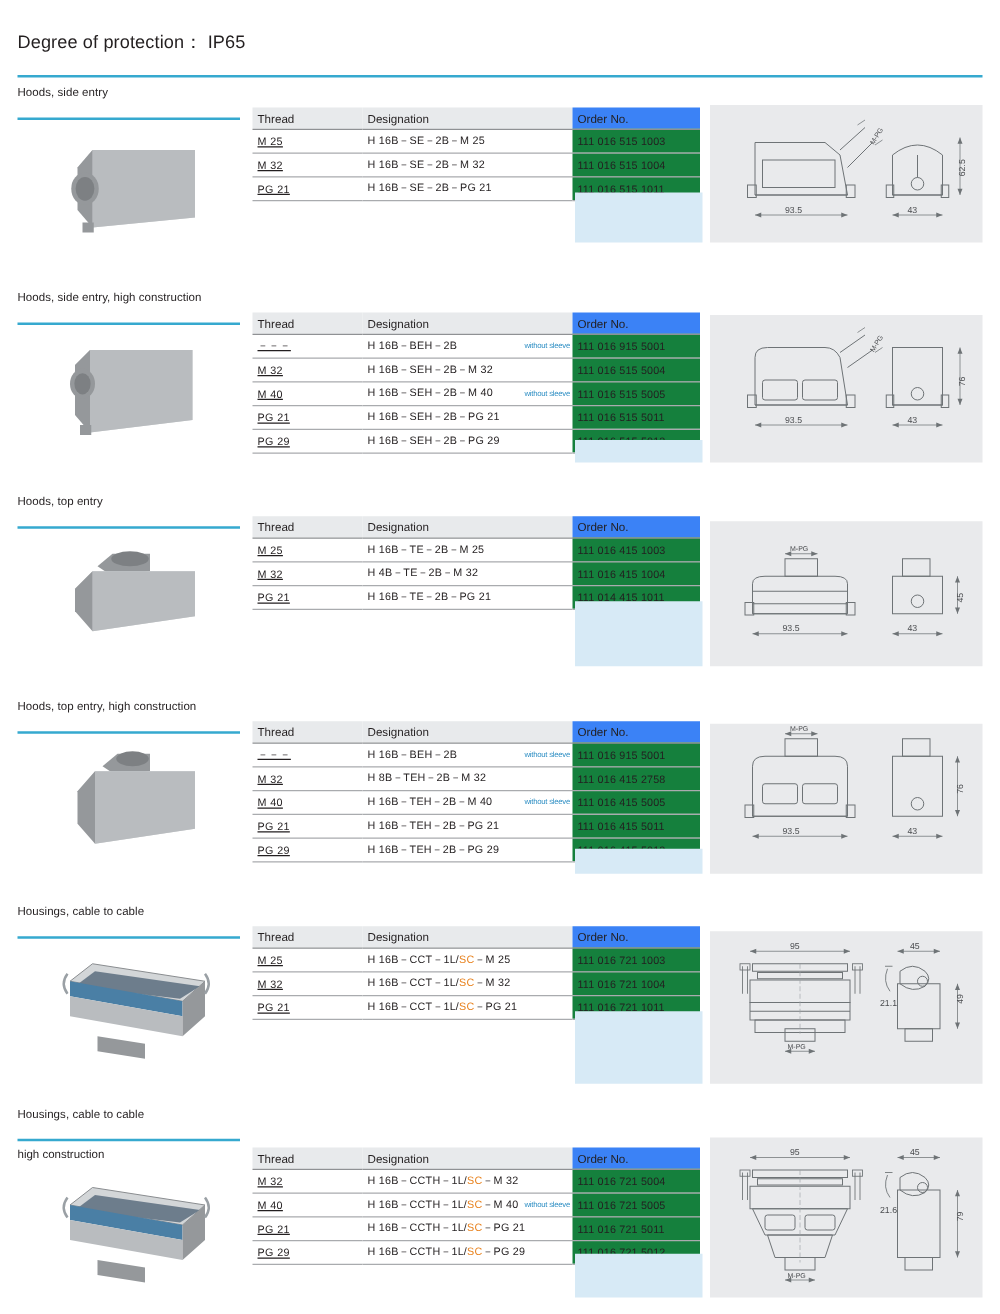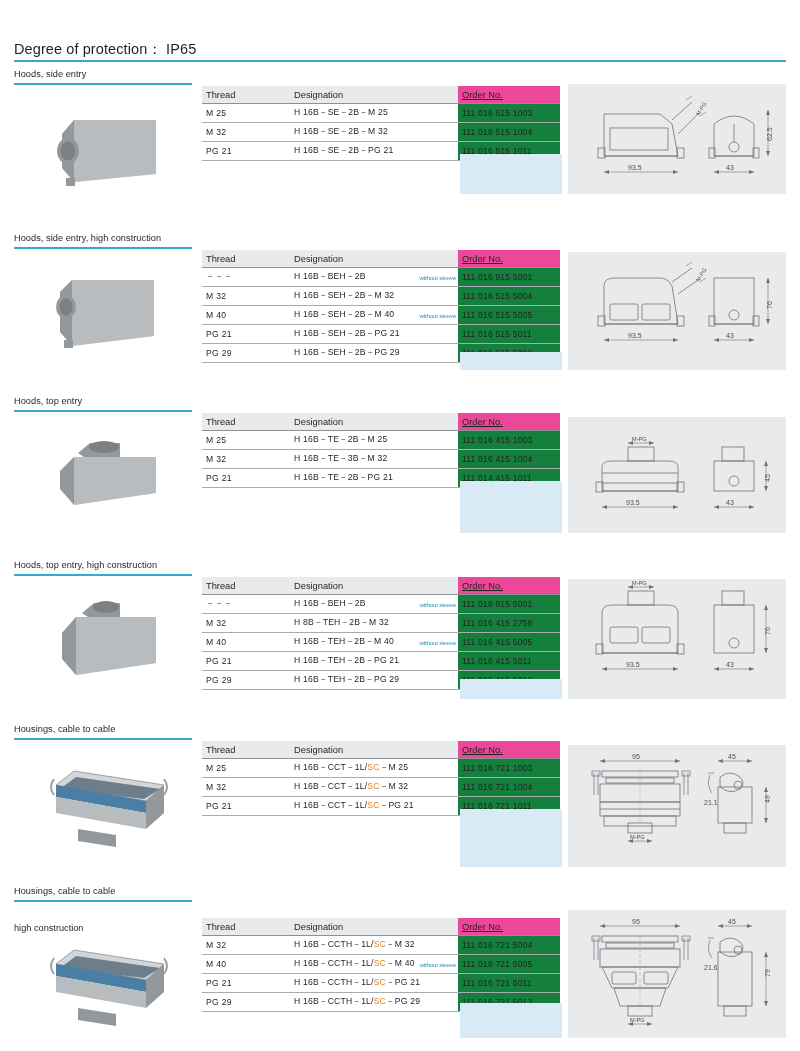--- a/index.html
+++ b/index.html
@@ -12,21 +12,21 @@
     color: #231f20;
     position: relative;
     overflow: hidden;
   }
 
   
   .page-header {
     position: absolute;
     left: 0; top: 0;
     width: 800px; height: 62px;
-    padding: 40px 0 0 14px;
+    padding: 24px 0 0 14px;
   }
   .page-header .title {
     font-size: 14.5px;
     color: #231f20;
     letter-spacing: .1px;
     white-space: pre;
   }
   .header-rule {
     position: absolute;
     left: 14px; top: 60px;
@@ -45,32 +45,32 @@
   .col-label {
     position: absolute;
     left: 14px; top: 0;
     width: 178px;
   }
   .sec-label {
     font-size: 9.2px;
     color: #231f20;
     line-height: 12px;
     letter-spacing: .05px;
-    padding-bottom: 3px;
+    padding-bottom: 14px;
     white-space: nowrap;
   }
   .sec-label-rule {
     width: 178px; height: 1.6px;
     background: #36a9cf;
   }
   .sec-label-sub {
     font-size: 9.2px;
     color: #231f20;
     line-height: 12px;
-    padding-top: 20px;
+    padding-top: 4px;
     white-space: nowrap;
   }
   .photo {
     position: absolute;
     left: 16px;
     width: 175px;
   }
   .photo svg { display: block; }
 
   
@@ -91,33 +91,33 @@
     text-align: left;
     font-weight: normal;
     font-size: 9.3px;
     color: #231f20;
     padding: 3px 0 3px 4px;
     border-bottom: 1.4px solid #8f9194;
     background: #e8eaec;
     vertical-align: bottom;
     height: 17px;
   }
-  table.spec th.order-h { background: #ec4899; text-decoration: underline; }
+  table.spec th.order-h { background: #3b82f6; }
   table.spec td {
     font-size: 8.6px;
     color: #231f20;
     padding: 3px 0 3px 4px;
     border-bottom: .9px solid #a9abae;
     height: 17px;
     vertical-align: middle;
     white-space: nowrap;
     overflow: visible;
   }
   table.spec tr:last-child td { border-bottom: .9px solid #a9abae; }
-  td.thread { letter-spacing: .3px; }
+  td.thread { letter-spacing: .3px; text-decoration: underline; }
   td.desig  { letter-spacing: .2px; position: relative; }
   td.order  {
     background: #15803d;
     letter-spacing: .15px;
     font-size: 8.8px;
     border-bottom: .9px solid #ffffff;
     padding-left: 5px;
   }
   .note {
     color: #2f8fc4;
@@ -379,21 +379,21 @@
         </tr>
       </thead>
       <tbody>
             <tr>
         <td class="thread">M 25</td>
         <td class="desig">H 16B－TE－2B－M 25</td>
         <td class="order">111 016 415 1003</td>
       </tr>
             <tr>
         <td class="thread">M 32</td>
-        <td class="desig">H 16B－TE－3B－M 32</td>
+        <td class="desig">H 4B－TE－2B－M 32</td>
         <td class="order">111 016 415 1004</td>
       </tr>
             <tr>
         <td class="thread">PG 21</td>
         <td class="desig">H 16B－TE－2B－PG 21</td>
         <td class="order">111 014 415 1011</td>
       </tr>
           </tbody>
     </table>
         <div class="order-filler" style="top: 68px; height: 52px;"></div>

